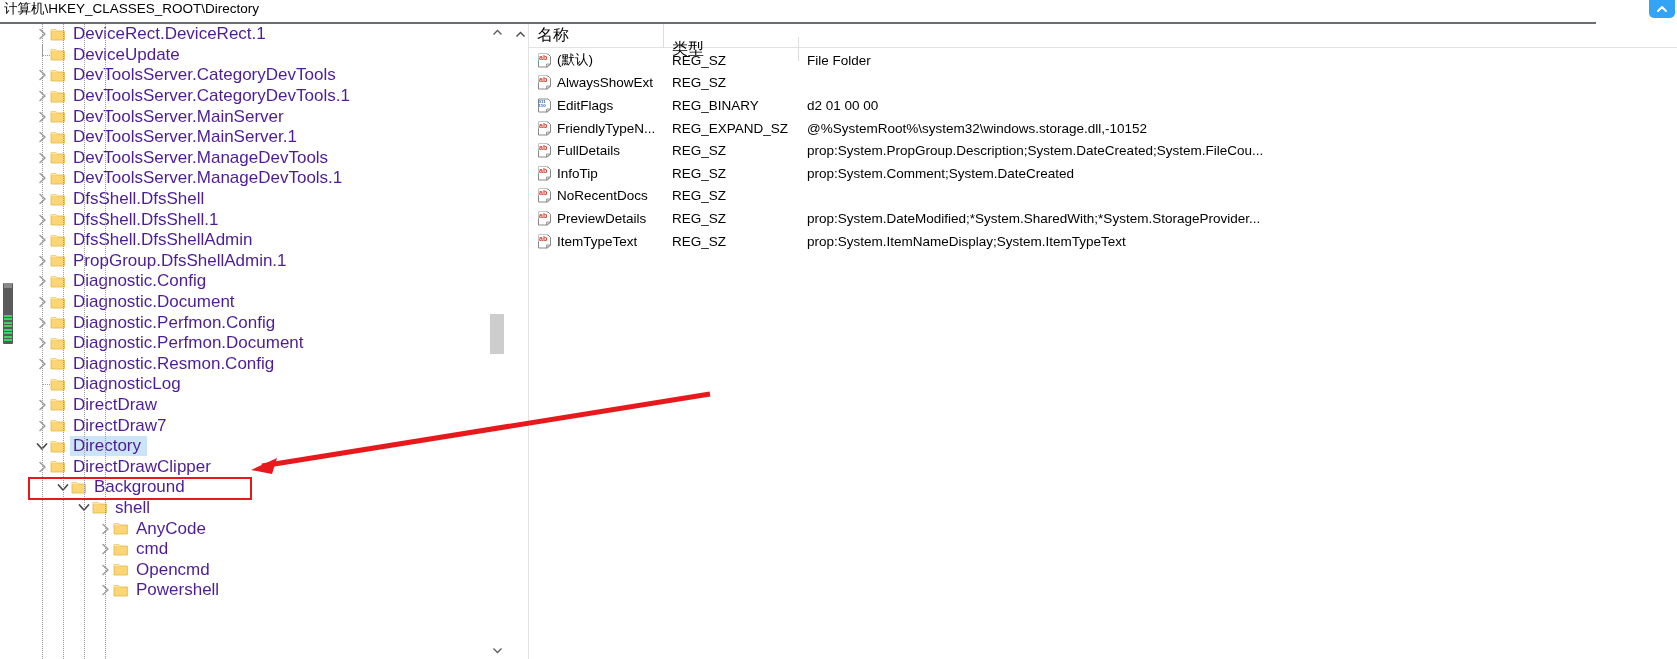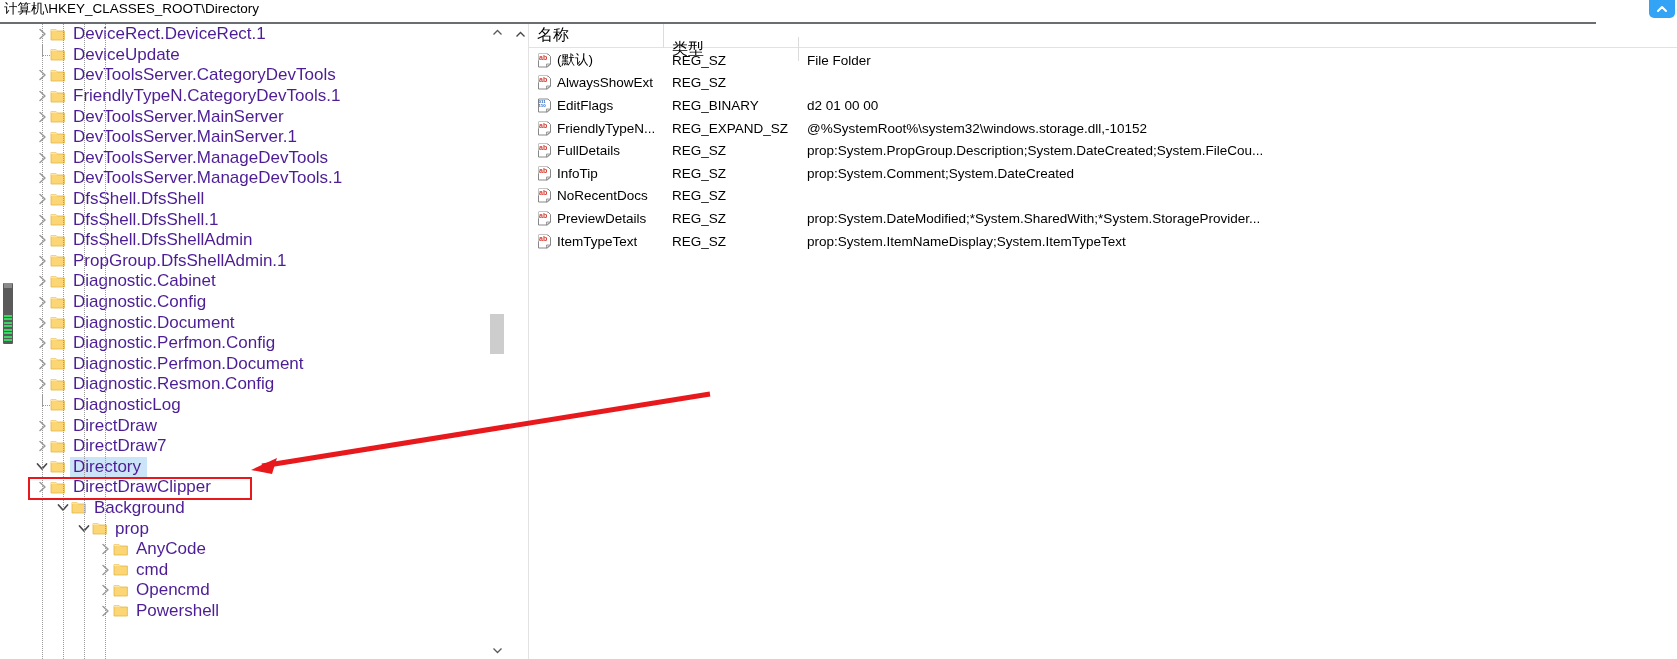--- a/index.html
+++ b/index.html
@@ -350,21 +350,21 @@
             <svg width="9" height="12" viewBox="0 0 9 12" aria-hidden="true">
               <path d="M2 1.5 L7 6 L2 10.5" stroke="#9a9a9a" stroke-width="1.5" fill="none" stroke-linecap="round" stroke-linejoin="round"></path>
             </svg>
           </div>
           <div class="folder">
             <svg width="16" height="15" viewBox="0 0 16 15" aria-hidden="true">
               <path d="M1 2.5 L6 2.5 L7.2 4 L14.4 4 L14.4 13 L1 13 Z" fill="#fcd675" stroke="#e0b74a" stroke-width="0.8"></path>
               <path d="M1 2.5 L6 2.5 L7.2 4 L1 4 Z" fill="#ffe6a8"></path>
             </svg>
           </div>
-          <span class="tlabel">FriendlyTypeN.CategoryDevTools.1</span>
+          <span class="tlabel">DevToolsServer.CategoryDevTools.1</span>
         </div>
         <div class="trow">
           <div class="indent" style="width: 18px;"></div>
           <div class="chev">
             <svg width="9" height="12" viewBox="0 0 9 12" aria-hidden="true">
               <path d="M2 1.5 L7 6 L2 10.5" stroke="#9a9a9a" stroke-width="1.5" fill="none" stroke-linecap="round" stroke-linejoin="round"></path>
             </svg>
           </div>
           <div class="folder">
             <svg width="16" height="15" viewBox="0 0 16 15" aria-hidden="true">
@@ -471,35 +471,20 @@
               <path d="M2 1.5 L7 6 L2 10.5" stroke="#9a9a9a" stroke-width="1.5" fill="none" stroke-linecap="round" stroke-linejoin="round"></path>
             </svg>
           </div>
           <div class="folder">
             <svg width="16" height="15" viewBox="0 0 16 15" aria-hidden="true">
               <path d="M1 2.5 L6 2.5 L7.2 4 L14.4 4 L14.4 13 L1 13 Z" fill="#fcd675" stroke="#e0b74a" stroke-width="0.8"></path>
               <path d="M1 2.5 L6 2.5 L7.2 4 L1 4 Z" fill="#ffe6a8"></path>
             </svg>
           </div>
           <span class="tlabel">PropGroup.DfsShellAdmin.1</span>
-        </div>
-        <div class="trow">
-          <div class="indent" style="width: 18px;"></div>
-          <div class="chev">
-            <svg width="9" height="12" viewBox="0 0 9 12" aria-hidden="true">
-              <path d="M2 1.5 L7 6 L2 10.5" stroke="#9a9a9a" stroke-width="1.5" fill="none" stroke-linecap="round" stroke-linejoin="round"></path>
-            </svg>
-          </div>
-          <div class="folder">
-            <svg width="16" height="15" viewBox="0 0 16 15" aria-hidden="true">
-              <path d="M1 2.5 L6 2.5 L7.2 4 L14.4 4 L14.4 13 L1 13 Z" fill="#fcd675" stroke="#e0b74a" stroke-width="0.8"></path>
-              <path d="M1 2.5 L6 2.5 L7.2 4 L1 4 Z" fill="#ffe6a8"></path>
-            </svg>
-          </div>
-          <span class="tlabel">Diagnostic.Cabinet</span>
         </div>
         <div class="trow">
           <div class="indent" style="width: 18px;"></div>
           <div class="chev">
             <svg width="9" height="12" viewBox="0 0 9 12" aria-hidden="true">
               <path d="M2 1.5 L7 6 L2 10.5" stroke="#9a9a9a" stroke-width="1.5" fill="none" stroke-linecap="round" stroke-linejoin="round"></path>
             </svg>
           </div>
           <div class="folder">
             <svg width="16" height="15" viewBox="0 0 16 15" aria-hidden="true">
@@ -661,21 +646,21 @@
             <svg width="12" height="9" viewBox="0 0 12 9" aria-hidden="true">
               <path d="M1.5 2 L6 7 L10.5 2" stroke="#4a4a4a" stroke-width="1.7" fill="none" stroke-linecap="round" stroke-linejoin="round"></path>
             </svg>
           </div>
           <div class="folder">
             <svg width="16" height="15" viewBox="0 0 16 15" aria-hidden="true">
               <path d="M1 2.5 L6 2.5 L7.2 4 L14.4 4 L14.4 13 L1 13 Z" fill="#fcd675" stroke="#e0b74a" stroke-width="0.8"></path>
               <path d="M1 2.5 L6 2.5 L7.2 4 L1 4 Z" fill="#ffe6a8"></path>
             </svg>
           </div>
-          <span class="tlabel">prop</span>
+          <span class="tlabel">shell</span>
         </div>
         <div class="trow">
           <div class="indent" style="width: 81px;"></div>
           <div class="chev">
             <svg width="9" height="12" viewBox="0 0 9 12" aria-hidden="true">
               <path d="M2 1.5 L7 6 L2 10.5" stroke="#9a9a9a" stroke-width="1.5" fill="none" stroke-linecap="round" stroke-linejoin="round"></path>
             </svg>
           </div>
           <div class="folder">
             <svg width="16" height="15" viewBox="0 0 16 15" aria-hidden="true">

